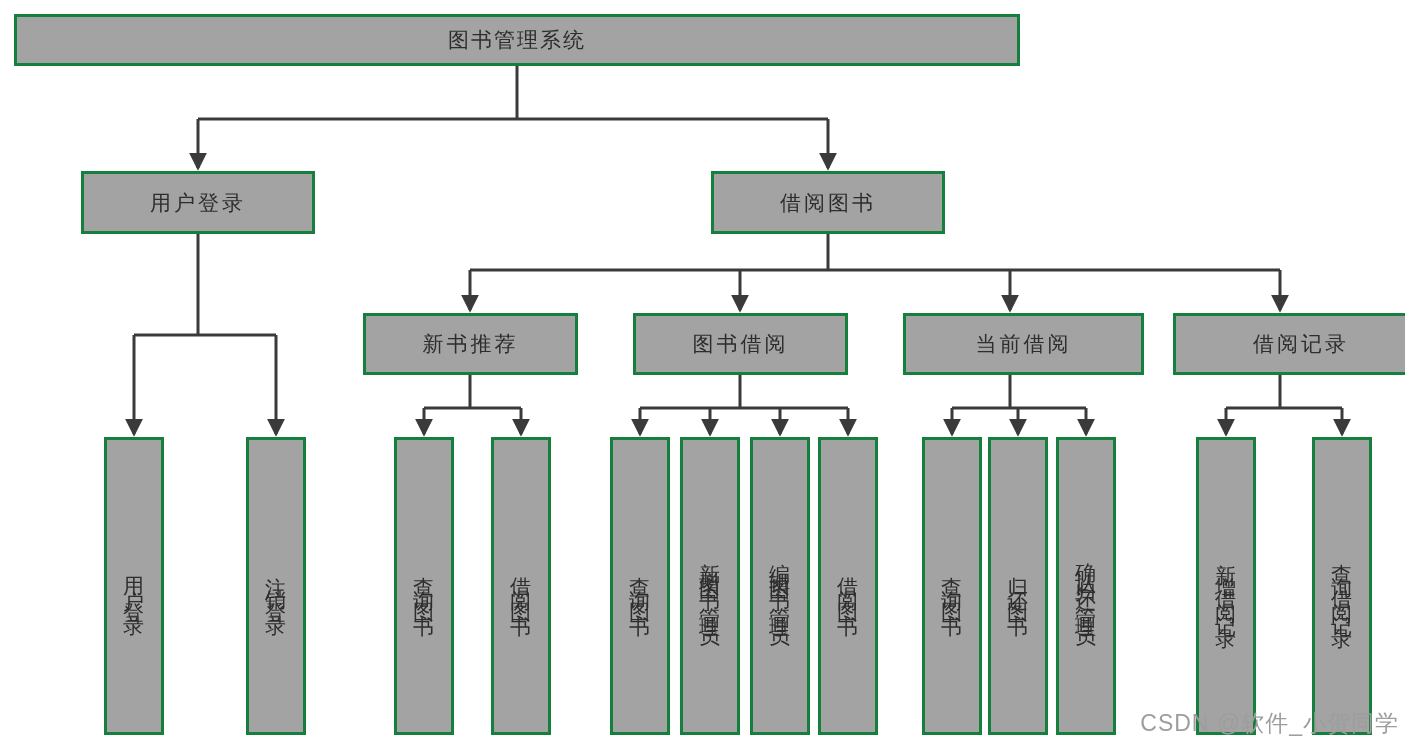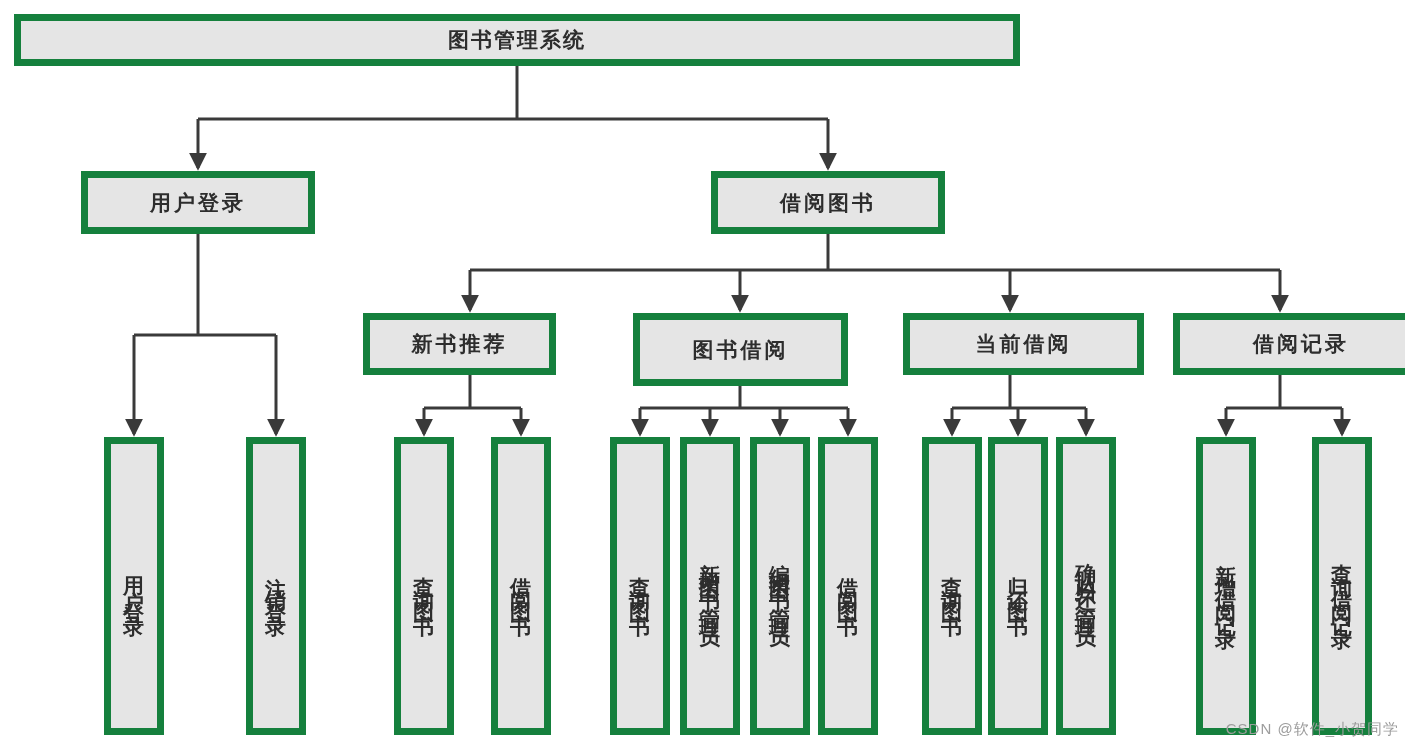--- a/index.html
+++ b/index.html
@@ -6,46 +6,45 @@
   #canvas{
     position:relative;
     width:1405px;height:747px;
     background:#ffffff;
     font-family:"Liberation Sans","DejaVu Sans",sans-serif;
     overflow:hidden;
   }
   #wires{position:absolute;left:0;top:0;}
   .b{
     position:absolute;box-sizing:border-box;
-    border:7px solid #15803d;background:#e5e5e5;
+    border:3px solid #15803d;background:#a3a3a3;
     display:flex;align-items:center;justify-content:center;
     color:#2d2d2d;font-size:21px;letter-spacing:3px;
     text-align:center;
-    font-weight:bold;
   }
   .n-root{left:14px;top:14px;width:1006px;height:52px;letter-spacing:2px;}
   .n-login{left:81px;top:171px;width:234px;height:63px;}
   .n-mgmt{left:711px;top:171px;width:234px;height:63px;}
-  .n-l3-1{left:363px;top:313px;width:193px;height:62px;}
-  .n-l3-2{left:633px;top:313px;width:215px;height:73px;}
+  .n-l3-1{left:363px;top:313px;width:215px;height:62px;}
+  .n-l3-2{left:633px;top:313px;width:215px;height:62px;}
   .n-l3-3{left:903px;top:313px;width:241px;height:62px;}
   .n-l3-4{left:1173px;top:313px;width:256px;height:62px;}
   .n-leaf{top:437px;width:60px;height:298px;}
   .n-leaf .vtext{
     writing-mode:vertical-rl;text-orientation:mixed;
     letter-spacing:13px;line-height:1;white-space:nowrap;
   }
   .n-leaf.long .vtext{letter-spacing:9px;}
   .lf-1{left:104px}.lf-2{left:246px}.lf-3{left:394px}.lf-4{left:491px}
   .lf-5{left:610px}.lf-6{left:680px}.lf-7{left:750px}.lf-8{left:818px}
   .lf-9{left:922px}.lf-10{left:988px}.lf-11{left:1056px}
   .lf-12{left:1196px}.lf-13{left:1312px}
   #watermark{
     position:absolute;right:6px;bottom:8px;
-    color:#9d9d9d;font-size:15px;letter-spacing:1px;
+    color:#9d9d9d;font-size:23px;letter-spacing:1px;
     z-index:5;white-space:nowrap;
   }
 </style>
 </head>
 <body>
 
 <div id="canvas">
 
   <svg id="wires" width="1405" height="747" viewBox="0 0 1405 747">
     <defs>

